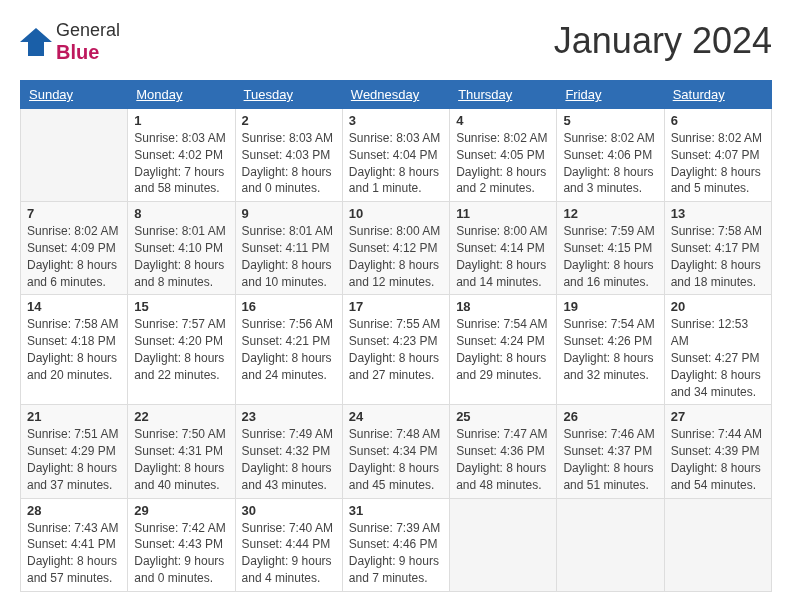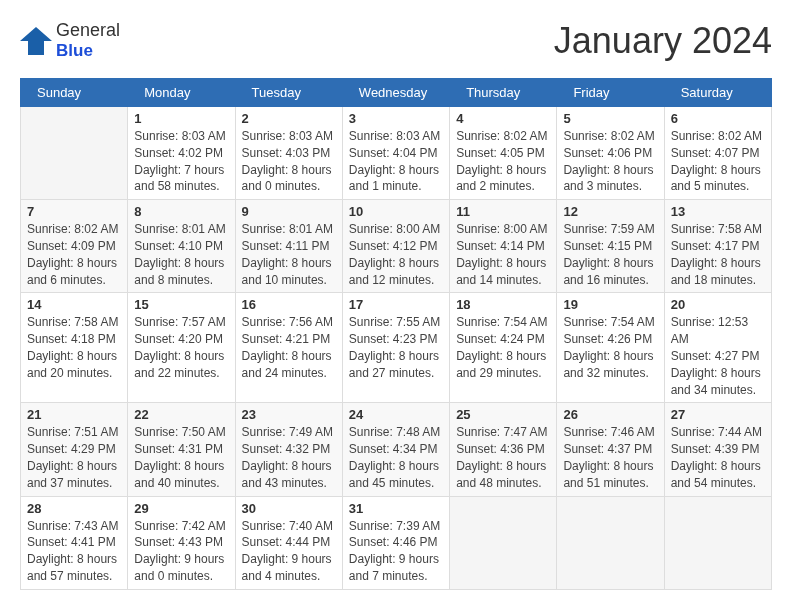--- a/index.html
+++ b/index.html
@@ -20,23 +20,23 @@
       display: flex;
       align-items: center;
       gap: 4px;
     }
     .logo-text-general {
       font-size: 18px;
       font-weight: normal;
       color: #333;
     }
     .logo-text-blue {
-      font-size: 17px;
+      font-size: 20px;
       font-weight: bold;
-      color: #1d4ed8;
+      color: #be185d;
     }
     .title-section {
       text-align: right;
     }
     .month-title {
       font-size: 36px;
       font-weight: normal;
       color: #333;
     }
     .subtitle {
@@ -44,25 +44,26 @@
       color: #555;
     }
     .calendar-table {
       width: 100%;
       border-collapse: collapse;
       font-size: 11px;
     }
     .calendar-table th {
       background-color: #2e6db4;
       color: #fff;
-      padding: 6px 16px;
+      padding: 6px 8px;
       text-align: left;
       font-size: 13px;
       font-weight: normal;
       border: 1px solid #2e6db4;
+      text-decoration: underline;
     }
     .calendar-table td {
       border: 1px solid #ddd;
       padding: 4px 6px;
       vertical-align: top;
       height: 85px;
       width: 107px;
       background: #fff;
     }
     .calendar-table tr:nth-child(even) td {

